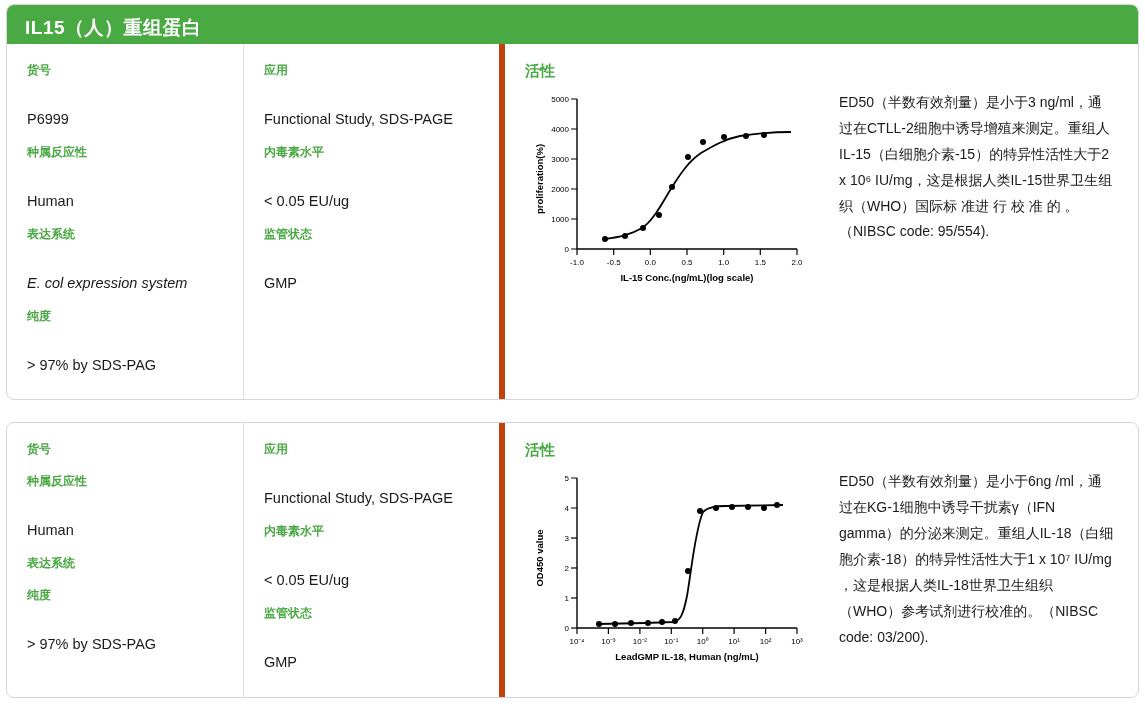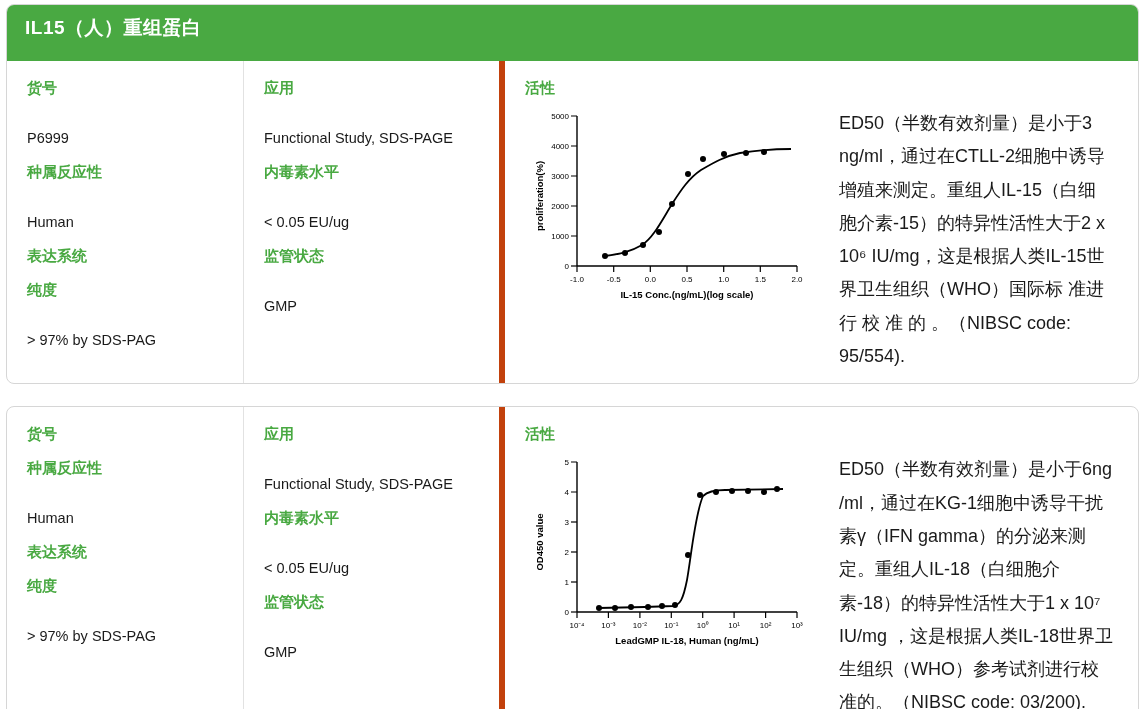--- a/index.html
+++ b/index.html
@@ -26,21 +26,21 @@
     background: #fff;
     overflow: hidden;
     margin-bottom: 22px;
     box-shadow: 0 0 0 0 rgba(0,0,0,0);
   }
   .card-header {
     background: #49a942;
     color: #ffffff;
     font-size: 19px;
     font-weight: bold;
-    padding: 10px 18px 20px 18px;
+    padding: 10px 18px 3px 18px;
     letter-spacing: 0.5px;
   }
   .card-body {
     display: flex;
     padding: 0;
     min-height: 264px;
   }
   .col {
     box-sizing: border-box;
     padding: 18px 20px 10px 20px;
@@ -57,21 +57,21 @@
     flex: 1;
     display: flex;
     padding-right: 24px;
   }
   .field {
     margin-bottom: 15px;
   }
   .field-label {
     color: #49a942;
     font-weight: bold;
-    font-size: 15px;
+    font-size: 12px;
     margin-bottom: 4px;
   }
   .field-value {
     color: #1a1a1a;
     font-size: 14.5px;
     line-height: 1.3;
     margin-top: 31px;
   }
   .activity-title {
     color: #49a942;
@@ -83,21 +83,21 @@
     width: 300px;
     flex: 0 0 300px;
   }
   .chart-box {
     width: 285px;
     height: 210px;
     position: relative;
   }
   .desc {
     flex: 1;
-    font-size: 18px;
+    font-size: 14px;
     color: #1a1a1a;
     line-height: 1.85;
     padding-top: 28px;
     padding-left: 14px;
   }
 
   
   svg { display: block; }
   .tick-label {
     font-family: "Liberation Sans", sans-serif;
@@ -124,20 +124,21 @@
         <div class="field">
           <div class="field-label">货号</div>
           <div class="field-value">P6999</div>
         </div>
         <div class="field">
           <div class="field-label">种属反应性</div>
           <div class="field-value">Human</div>
         </div>
         <div class="field">
           <div class="field-label">表达系统</div>
+          <div class="field-value" style="font-style:italic">E. col  expression system</div>
         </div>
         <div class="field">
           <div class="field-label">纯度</div>
           <div class="field-value">&gt; 97% by SDS-PAG</div>
         </div>
       </div>
 
       <div class="col col-spec2">
         <div class="field">
           <div class="field-label">应用</div>

